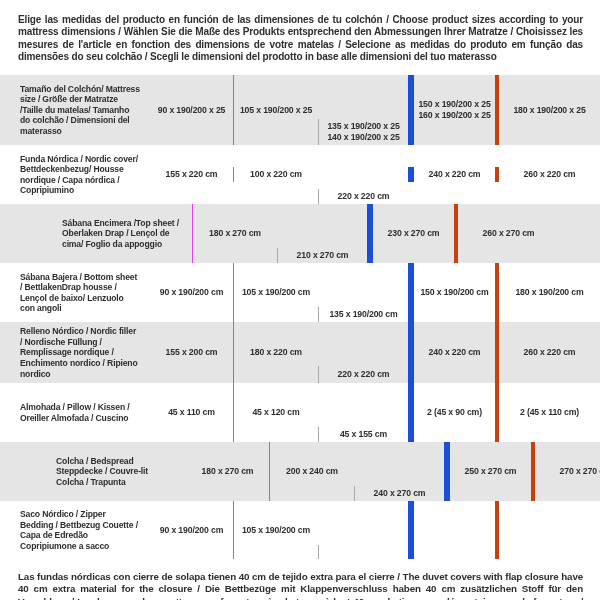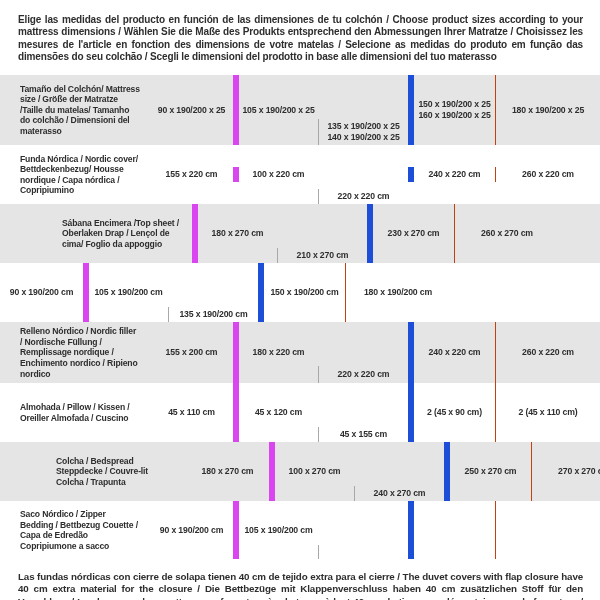--- a/index.html
+++ b/index.html
@@ -33,24 +33,24 @@
     font-size:8.6px;line-height:10.6px;
     text-align:left;
   }
   .cell-val{
     justify-content:center;text-align:center;
     font-size:8.7px;line-height:11px;
     white-space:pre-line;
     padding:2px 2px;
   }
   .c1{width:83px;}
-  .c2{width:85px;border-left:6px solid #d946ef;}
+  .c2{width:85px;border-left:1px solid #d946ef;}
   .c3{width:90px;border-left:1px solid #a8a8a8;margin-top:44px;}
   .c4{width:87px;border-left:6px solid #1d4ed8;}
-  .c5{width:105px;border-left:1px solid #c2410c;}
+  .c5{width:105px;border-left:4px solid #c2410c;}
   .footnote{
     margin:12px 17px 0 18px;
     font-size:9.8px;line-height:12.3px;
     text-align:justify;
   }
 </style>
 </head>
 <body>
 
 <div class="intro">Elige las medidas del producto en función de las dimensiones de tu colchón / Choose product sizes according to your mattress dimensions / Wählen Sie die Maße des Produkts entsprechend den Abmessungen Ihrer Matratze / Choisissez les mesures de l'article en fonction des dimensions de votre matelas / Selecione as medidas do produto em função das dimensões do seu colchão / Scegli le dimensioni del prodotto in base alle dimensioni del tuo materasso</div>
@@ -79,20 +79,21 @@
 
   <div class="row gray r2">
     <div class="cell cell-label">Sábana Encimera /Top sheet / Oberlaken Drap / Lençol de cima/ Foglio da appoggio</div>
     <div class="cell cell-val c2">180 x 270 cm</div>
     <div class="cell cell-val c3">210 x 270 cm</div>
     <div class="cell cell-val c4">230 x 270 cm</div>
     <div class="cell cell-val c5">260 x 270 cm</div>
   </div>
 
   <div class="row r3">
+    <div class="cell cell-label">Sábana Bajera / Bottom sheet / BettlakenDrap housse / Lençol de baixo/ Lenzuolo con angoli</div>
     <div class="cell cell-val c1">90 x 190/200 cm</div>
     <div class="cell cell-val c2">105 x 190/200 cm</div>
     <div class="cell cell-val c3">135 x 190/200 cm</div>
     <div class="cell cell-val c4">150 x 190/200 cm</div>
     <div class="cell cell-val c5">180 x 190/200 cm</div>
   </div>
 
   <div class="row gray r4">
     <div class="cell cell-label">Relleno Nórdico / Nordic filler / Nordische Füllung / Remplissage nordique / Enchimento nordico / Ripieno nordico</div>
     <div class="cell cell-val c1">155 x 200 cm</div>
@@ -107,21 +108,21 @@
     <div class="cell cell-val c1">45 x 110 cm</div>
     <div class="cell cell-val c2">45 x 120 cm</div>
     <div class="cell cell-val c3">45 x 155 cm</div>
     <div class="cell cell-val c4">2 (45 x 90 cm)</div>
     <div class="cell cell-val c5">2 (45 x 110 cm)</div>
   </div>
 
   <div class="row gray r6">
     <div class="cell cell-label">Colcha / Bedspread Steppdecke / Couvre-lit Colcha / Trapunta</div>
     <div class="cell cell-val c1">180 x 270 cm</div>
-    <div class="cell cell-val c2">100 x 270 cm</div>
+    <div class="cell cell-val c2">200 x 240 cm</div>
     <div class="cell cell-val c3">240 x 270 cm</div>
     <div class="cell cell-val c4">250 x 270 cm</div>
     <div class="cell cell-val c5">270 x 270 cm</div>
   </div>
 
   <div class="row r7">
     <div class="cell cell-label">Saco Nórdico / Zipper Bedding / Bettbezug Couette  / Capa de Edredão Copripiumone a sacco</div>
     <div class="cell cell-val c1">90 x 190/200 cm</div>
     <div class="cell cell-val c2">105 x 190/200 cm</div>
     <div class="cell cell-val c3"></div>

